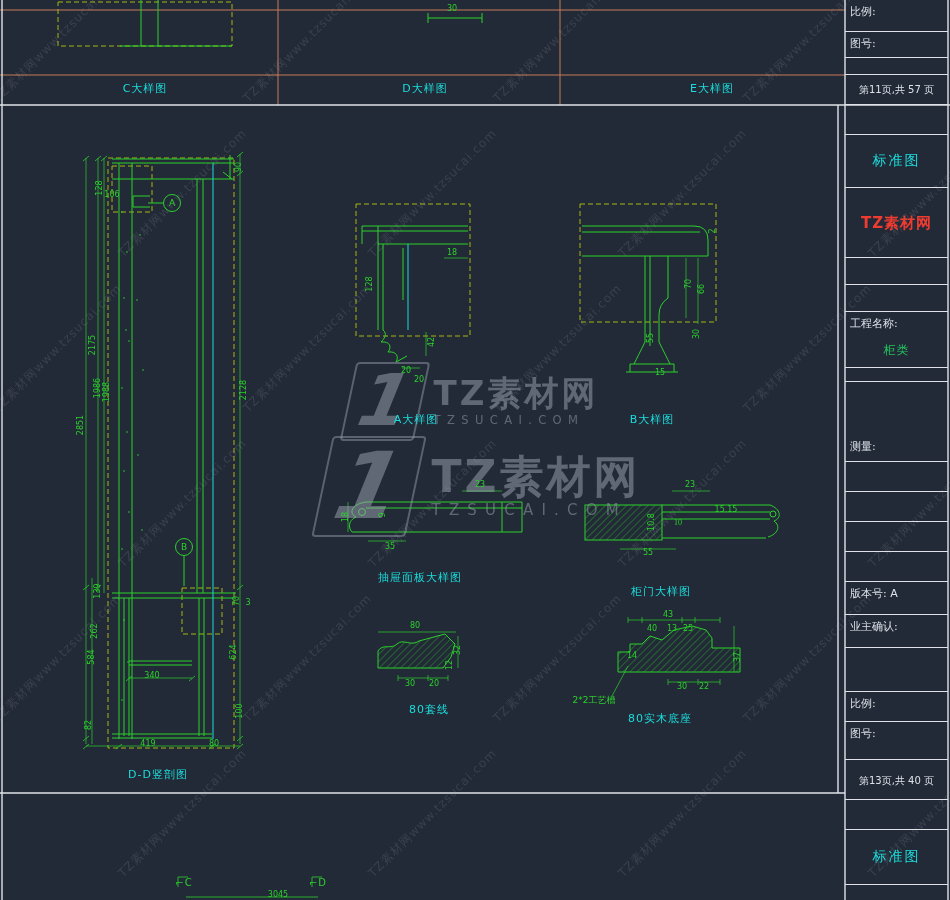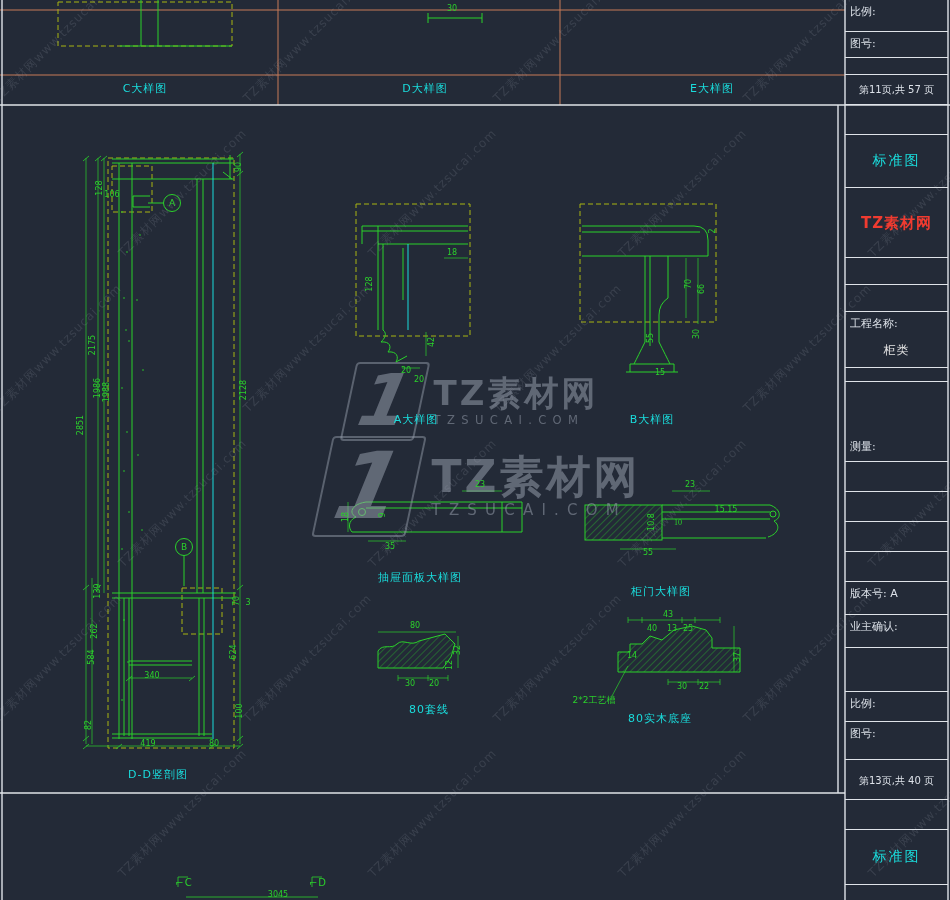--- a/index.html
+++ b/index.html
@@ -32,21 +32,21 @@
   
   .tb-row{position:absolute;left:845px;width:103px;border-bottom:1px solid #dfe3e8;
           box-sizing:border-box;color:#dde2e9;font-size:11px;}
   .tb-label{position:absolute;left:5px;top:4px;white-space:nowrap;}
   .tb-row.center .tb-label{left:50%;top:50%;transform:translate(-50%,-50%);}
   .tb-row.cyan .tb-label{color:#1adcdc;font-size:14px;letter-spacing:2px;}
   .tb-row.red .tb-label{color:#f03b30;font-weight:bold;font-size:15px;letter-spacing:1px;}
   .tb-row.small .tb-label{font-size:10px;}
   .tb-row.bottom .tb-label{top:auto;bottom:4px;}
   .tb-value{position:absolute;left:50%;bottom:8px;transform:translateX(-50%);
-            color:#e5e5e5;font-size:12px;white-space:nowrap;letter-spacing:1px;}
+            color:#22c55e;font-size:12px;white-space:nowrap;letter-spacing:1px;}
 </style>
 </head>
 <body>
 
 <div id="stage">
 
   <svg width="950" height="900" viewBox="0 0 950 900">
     <defs>
       <pattern id="hatchP" width="5" height="5" patternTransform="rotate(45)" patternUnits="userSpaceOnUse">
         <line x1="0" y1="0" x2="0" y2="5" stroke="#2bd12b" stroke-width="0.7"></line>

